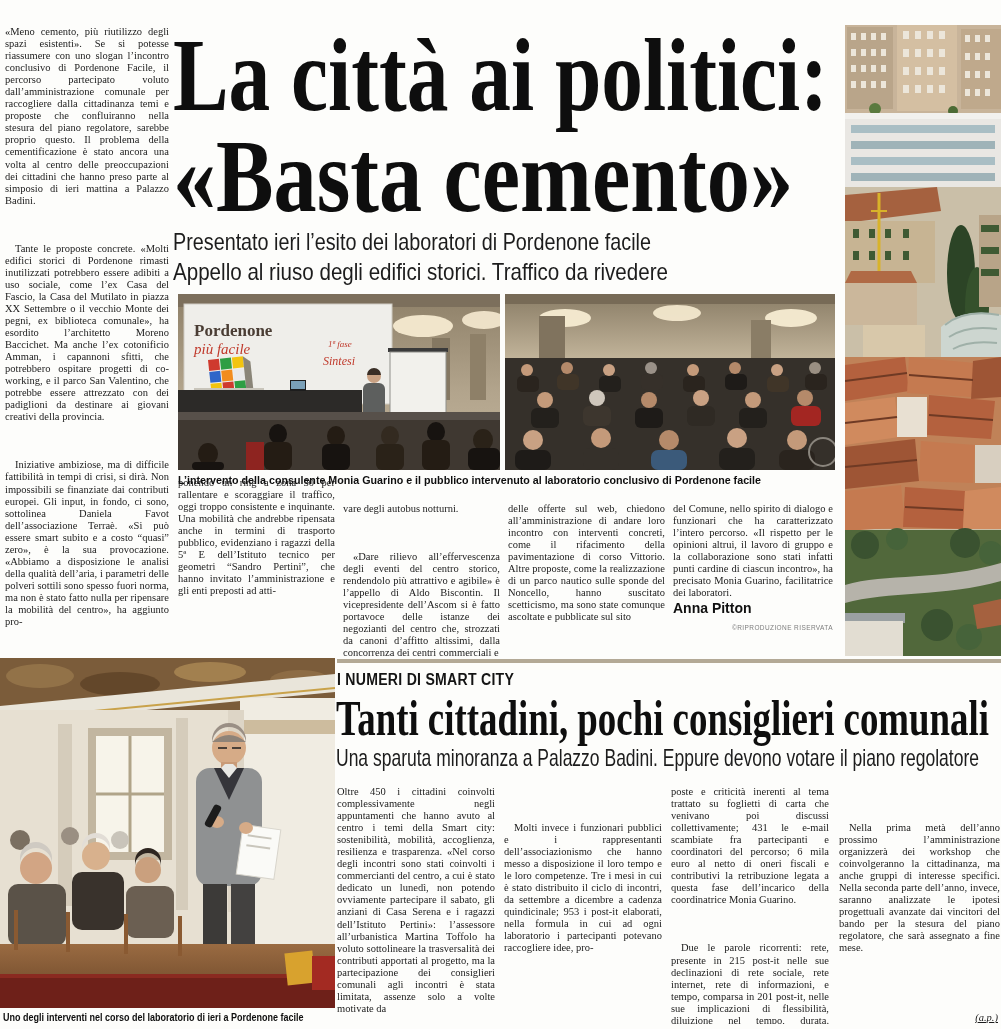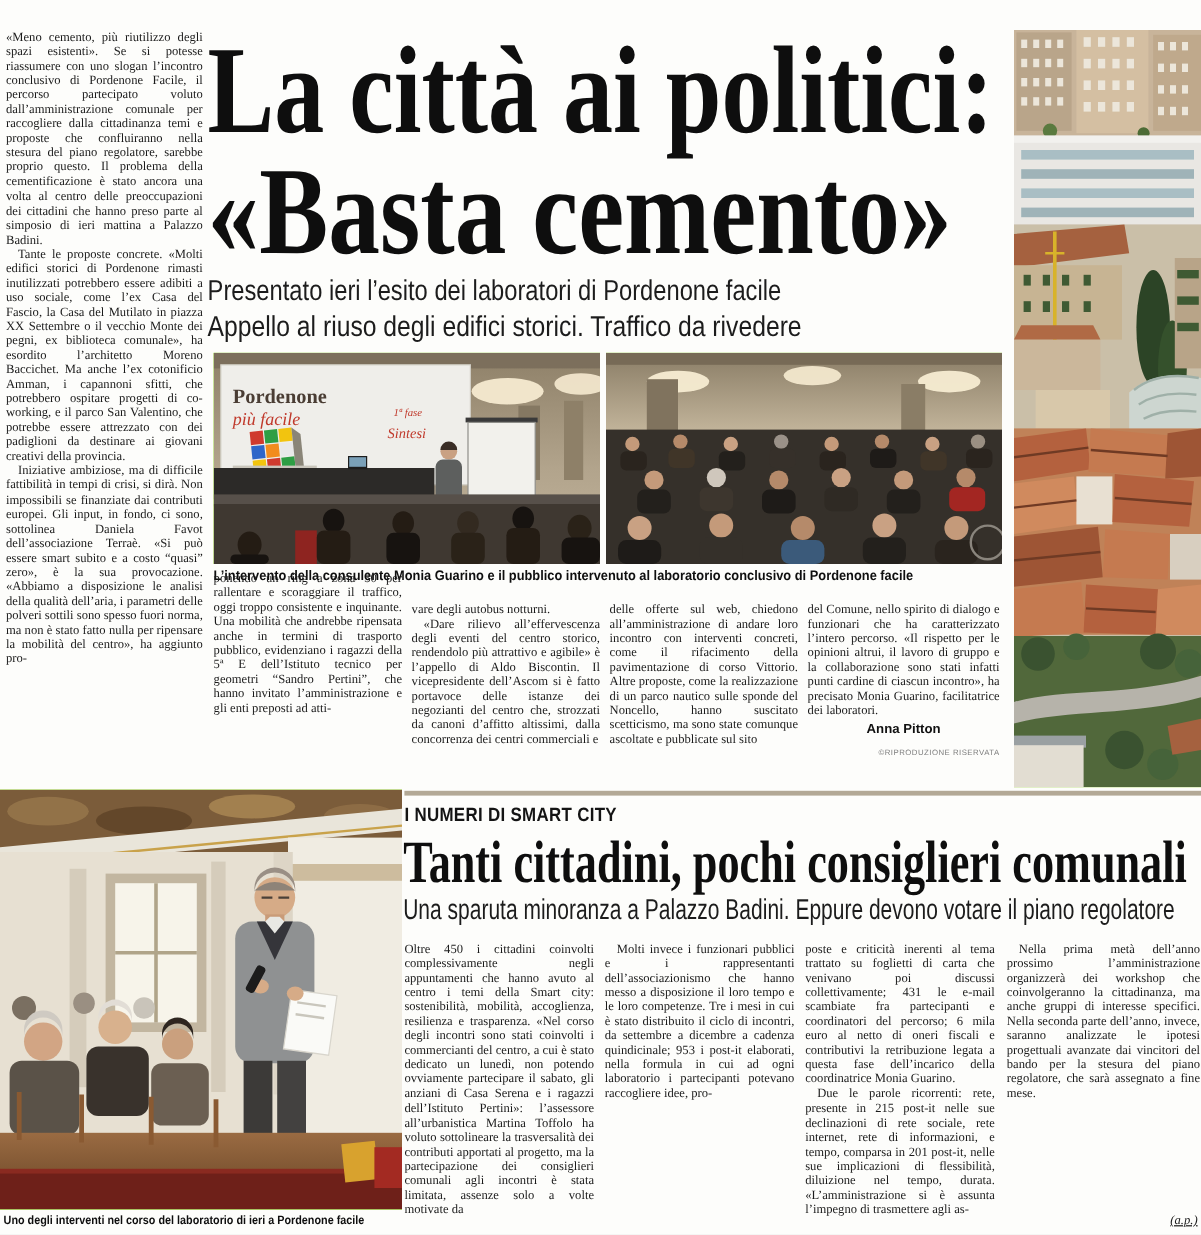--- a/index.html
+++ b/index.html
@@ -1,37 +1,37 @@
 <!DOCTYPE html>
 <html lang="it"><head>
 <meta charset="utf-8">
 <style>
   html,body{margin:0;padding:0;background:#e8e8e6;}
   #paper{position:relative;width:1001px;height:1029px;margin:0 auto;background:#fdfdfb;
          font-family:"Liberation Serif",serif;overflow:hidden;}
   .abs{position:absolute;}
   .bodytext{font-size:10.5px;line-height:12.05px;text-align:justify;color:#1b1b1b;overflow:hidden;}
   .bodytext p{margin:0;}
-  .bodytext p.ind{text-indent:10px;}
+  .bodytext p.ind{text-indent:10px;margin-top:36px;}
   .caption{font-family:"Liberation Sans",sans-serif;font-weight:bold;font-size:11.5px;color:#0f0f0f;
            transform:scaleX(.93);transform-origin:0 0;white-space:nowrap;}
   .caption.small{font-size:10px;transform:scaleX(.9);}
   .kicker{font-family:"Liberation Sans",sans-serif;font-weight:bold;font-size:16px;color:#141414;
           letter-spacing:.3px;transform:scaleX(.88);transform-origin:0 0;white-space:nowrap;}
   .rule{background:#b3a996;}
-  .byline{font-family:"Liberation Sans",sans-serif;font-weight:bold;font-size:11px;color:#101010;
-          text-align:center;margin-top:3px;}
+  .byline{font-family:"Liberation Sans",sans-serif;font-weight:bold;font-size:14px;color:#101010;
+          text-align:left;margin-top:3px;}
   .copyright{font-family:"Liberation Sans",sans-serif;font-size:6.5px;color:#7d7d7d;text-align:right;
              letter-spacing:.4px;margin-top:8px;}
   .sig{position:absolute;right:2px;bottom:0;font-style:italic;font-size:10.5px;color:#1b1b1b;text-decoration:underline;}
   svg{display:block;}
   svg text{font-family:"Liberation Serif",serif;}
   .h1t{font-weight:bold;fill:#0e0e0e;}
   .deckt{font-family:"Liberation Sans",sans-serif;fill:#1c1c1c;}
-  .photo{overflow:hidden;background:#84cc16;}
+  .photo{overflow:hidden;background:#ec4899;}
 </style>
 </head>
 <body>
 
 <div id="paper">
 
   <div class="abs bodytext" style="left:5px;top:26px;width:164px;height:632px">
     <p>«Meno cemento, più riutilizzo degli spazi esistenti». Se si potesse riassumere con uno slogan l’incontro conclusivo di Pordenone Facile, il percorso partecipato voluto dall’amministrazione comunale per raccogliere dalla cittadinanza temi e proposte che confluiranno nella stesura del piano regolatore, sarebbe proprio questo. Il problema della cementificazione è stato ancora una volta al centro delle preoccupazioni dei cittadini che hanno preso parte al simposio di ieri mattina a Palazzo Badini.</p>
     <p class="ind">Tante le proposte concrete. «Molti edifici storici di Pordenone rimasti inutilizzati potrebbero essere adibiti a uso sociale, come l’ex Casa del Fascio, la Casa del Mutilato in piazza XX Settembre o il vecchio Monte dei pegni, ex biblioteca comunale», ha esordito l’architetto Moreno Baccichet. Ma anche l’ex cotonificio Amman, i capannoni sfitti, che potrebbero ospitare progetti di co-working, e il parco San Valentino, che potrebbe essere attrezzato con dei padiglioni da destinare ai giovani creativi della provincia.</p>
     <p class="ind">Iniziative ambiziose, ma di difficile fattibilità in tempi di crisi, si dirà. Non impossibili se finanziate dai contributi europei. Gli input, in fondo, ci sono, sottolinea Daniela Favot dell’associazione Terraè. «Si può essere smart subito e a costo “quasi” zero», è la sua provocazione. «Abbiamo a disposizione le analisi della qualità dell’aria, i parametri delle polveri sottili sono spesso fuori norma, ma non è stato fatto nulla per ripensare la mobilità del centro», ha aggiunto pro-</p>

